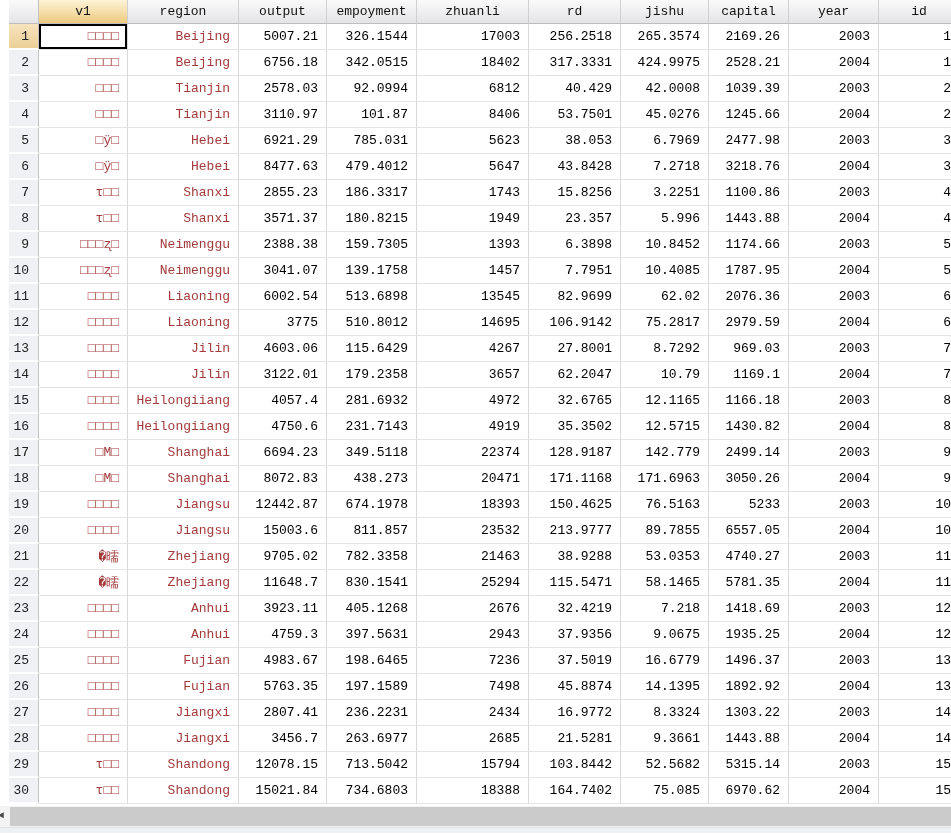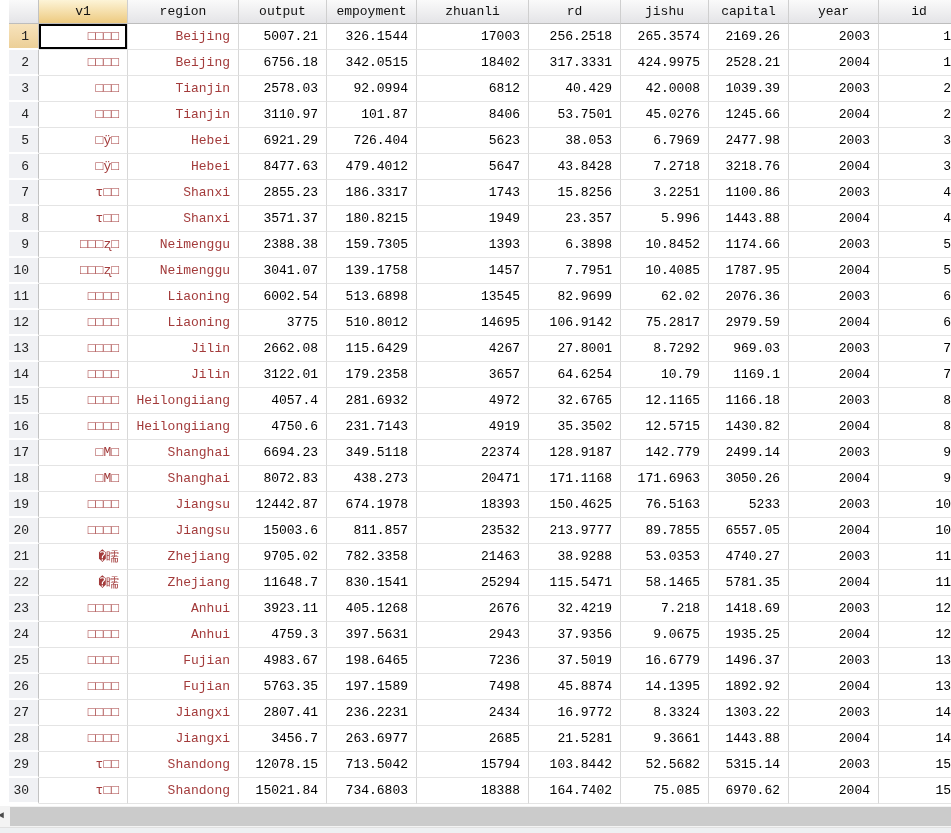--- a/index.html
+++ b/index.html
@@ -123,21 +123,21 @@
       <div class="cell">8406</div>
       <div class="cell">53.7501</div>
       <div class="cell">45.0276</div>
       <div class="cell">1245.66</div>
       <div class="cell">2004</div>
       <div class="cell">2</div>
       <div class="gcell">5</div>
       <div class="cell str">□ÿ□</div>
       <div class="cell str">Hebei</div>
       <div class="cell">6921.29</div>
-      <div class="cell">726.404</div>
+      <div class="cell">785.031</div>
       <div class="cell">5623</div>
       <div class="cell">38.053</div>
       <div class="cell">6.7969</div>
       <div class="cell">2477.98</div>
       <div class="cell">2003</div>
       <div class="cell">3</div>
       <div class="gcell">6</div>
       <div class="cell str">□ÿ□</div>
       <div class="cell str">Hebei</div>
       <div class="cell">8477.63</div>
@@ -210,35 +210,35 @@
       <div class="cell">510.8012</div>
       <div class="cell">14695</div>
       <div class="cell">106.9142</div>
       <div class="cell">75.2817</div>
       <div class="cell">2979.59</div>
       <div class="cell">2004</div>
       <div class="cell">6</div>
       <div class="gcell">13</div>
       <div class="cell str">□□□□</div>
       <div class="cell str">Jilin</div>
-      <div class="cell">2662.08</div>
+      <div class="cell">4603.06</div>
       <div class="cell">115.6429</div>
       <div class="cell">4267</div>
       <div class="cell">27.8001</div>
       <div class="cell">8.7292</div>
       <div class="cell">969.03</div>
       <div class="cell">2003</div>
       <div class="cell">7</div>
       <div class="gcell">14</div>
       <div class="cell str">□□□□</div>
       <div class="cell str">Jilin</div>
       <div class="cell">3122.01</div>
       <div class="cell">179.2358</div>
       <div class="cell">3657</div>
-      <div class="cell">64.6254</div>
+      <div class="cell">62.2047</div>
       <div class="cell">10.79</div>
       <div class="cell">1169.1</div>
       <div class="cell">2004</div>
       <div class="cell">7</div>
       <div class="gcell">15</div>
       <div class="cell str">□□□□</div>
       <div class="cell str">Heilongiiang</div>
       <div class="cell">4057.4</div>
       <div class="cell">281.6932</div>
       <div class="cell">4972</div>

